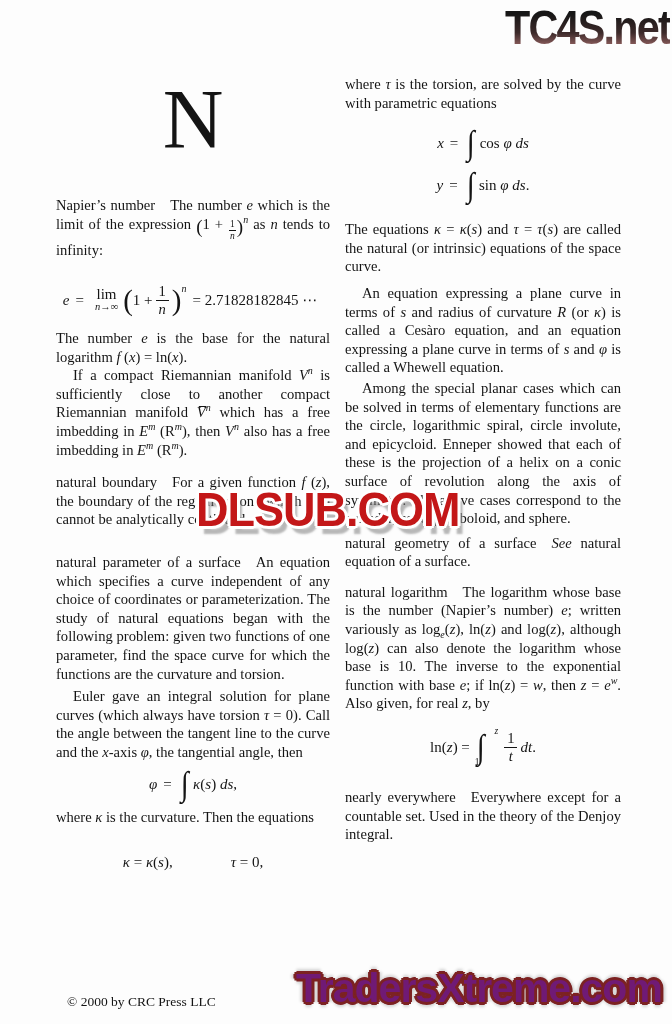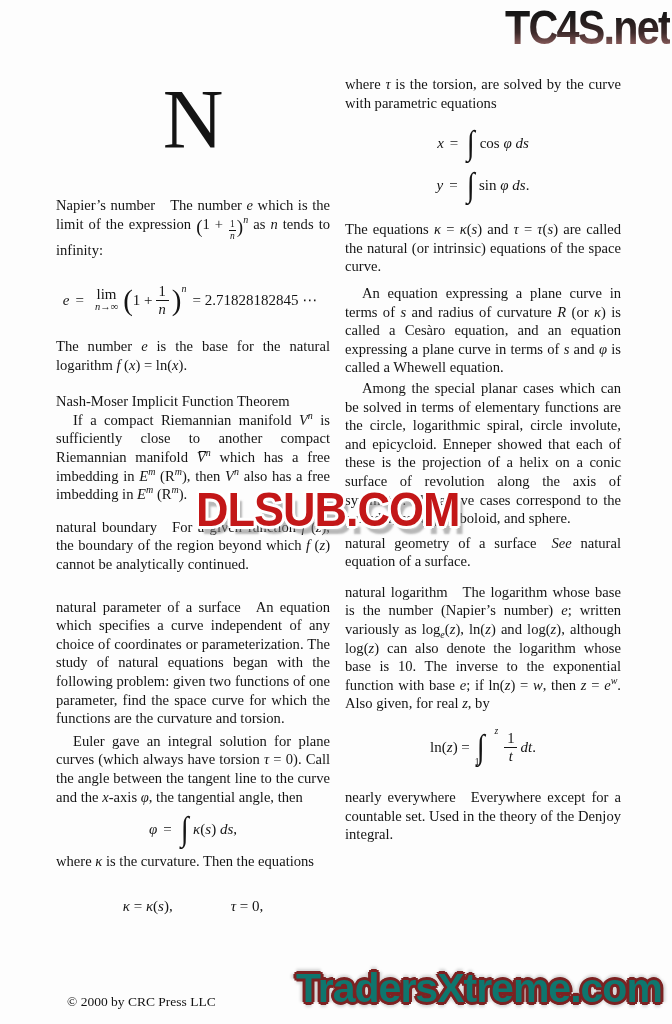--- a/index.html
+++ b/index.html
@@ -30,21 +30,21 @@
   .bp{font-size:29px;font-weight:300;line-height:1;transform:scaleY(1.05)}
   .supn{position:relative;top:-12px;font-size:10px;font-style:italic}
   .kgap{display:inline-block;width:58px}
   
   .ifr{font-size:9.5px;vertical-align:2px;margin:0 1px}
   .ifr .fnum{padding:0 1px}
   .ibp{font-size:19px;vertical-align:-3.5px;line-height:0}
   
   .m-napier{margin-top:34px}
   .m-elim{margin:16px 0 0 0;height:48px}
-  .m-basee{margin-top:13px}
+  .m-basee{margin-top:5px}
   .m-nashh{margin-top:18px}
   .m-bound{margin-top:14px}
   .m-surf{margin-top:24px}
   .m-euler{margin-top:4px}
   .m-phi{margin:4px 0;height:38px}
   .m-kappa{margin-top:24px;height:24px;font-size:15px}
   .m-intro{margin-top:75px}
   .m-xeq{margin-top:12px;height:38px}
   .m-yeq{margin-top:4px;height:38px}
   .m-eqsp{margin-top:16px}
@@ -58,21 +58,21 @@
   
   .wm{position:absolute;font-family:"Liberation Sans",sans-serif;font-weight:bold;white-space:nowrap;line-height:1}
   .wm-top{top:4px;right:2px;font-size:48px;letter-spacing:-2px;transform:scaleX(.86);transform-origin:100% 0;
           background:linear-gradient(180deg,#161616 20%,#3c2a2a 60%,#90605f 88%);
           -webkit-background-clip:text;background-clip:text;color:transparent;
           filter:drop-shadow(0 0 1px rgba(255,255,255,.9))}
   .wm-mid{left:196px;top:487px;font-size:45px;letter-spacing:-1px;color:#c31718;transform:scaleY(1.08);
           text-shadow:-2px -2px 0 #fff,2px -2px 0 #fff,-2px 2px 0 #fff,2px 2px 0 #fff,
                       -3px 0 0 #fff,3px 0 0 #fff,0 -3px 0 #fff,0 3px 0 #fff,
                       5px 7px 2px rgba(125,125,125,.55)}
-  .wm-bot{left:296px;top:968px;font-size:41px;letter-spacing:-1px;color:#0f766e;
+  .wm-bot{left:296px;top:968px;font-size:41px;letter-spacing:-1px;color:#701a75;
           text-shadow:-2px -2px 0 #7c2222,2px -2px 0 #7c2222,-2px 2px 0 #7c2222,2px 2px 0 #7c2222,
                       -3px 0 0 #7c2222,3px 0 0 #7c2222,0 -3px 0 #7c2222,0 3px 0 #7c2222,
                       -5px 0 3px #d4d4d4,5px 0 3px #d4d4d4,0 5px 3px #d4d4d4,0 -5px 3px #d4d4d4}
   .copyright{position:absolute;left:67px;top:994px;font-size:13.5px}
 </style>
 </head>
 <body>
 
 <div class="page">
 
@@ -101,21 +101,20 @@
           <span class="fnum">1</span>
           <span class="it">n</span>
         </span>
       <span class="bp">)</span>
         <span class="supn">n</span>
       <span class="op">= 2.71828182845 ⋯</span>
     </div>
 
     <p class="para m-basee"><span>The number </span><span class="it">e</span><span> is the base for the natural logarithm </span><span class="it">f</span><span> (</span><span class="it">x</span><span>) = ln(</span><span class="it">x</span><span>).</span></p>
 
-    <p class="para m-nashh"><span class="bd">Nash-Moser Implicit Function Theorem</span></p>
     <p class="para ind"><span>If a compact Riemannian manifold </span><span class="it">V</span><sup class="it">n</sup><span> is sufficiently close to another compact Riemannian manifold </span><span class="it">V̅</span><sup class="it">n</sup><span> which has a free imbedding in </span><span class="it">E</span><sup class="it">m</sup><span> (</span><span class="bd">R</span><sup class="it">m</sup><span>), then </span><span class="it">V</span><sup class="it">n</sup><span> also has a free imbedding in </span><span class="it">E</span><sup class="it">m</sup><span> (</span><span class="bd">R</span><sup class="it">m</sup><span>).</span></p>
 
     <p class="para m-bound">
       <span class="bd">natural boundary</span><span class="hgap"></span><span><span>For a given function </span><span class="it">f</span><span> (</span><span class="it">z</span><span>), the boundary of the region beyond which </span><span class="it">f</span><span> (</span><span class="it">z</span><span>) cannot be analytically continued.</span></span>
     </p>
 
     <p class="para m-surf">
       <span class="bd">natural parameter of a surface</span><span class="hgap"></span><span><span>An equation which specifies a curve independent of any choice of coordinates or parameterization. The study of natural equations began with the following problem: given two functions of one parameter, find the space curve for which the functions are the curvature and torsion.</span></span>
     </p>
 

